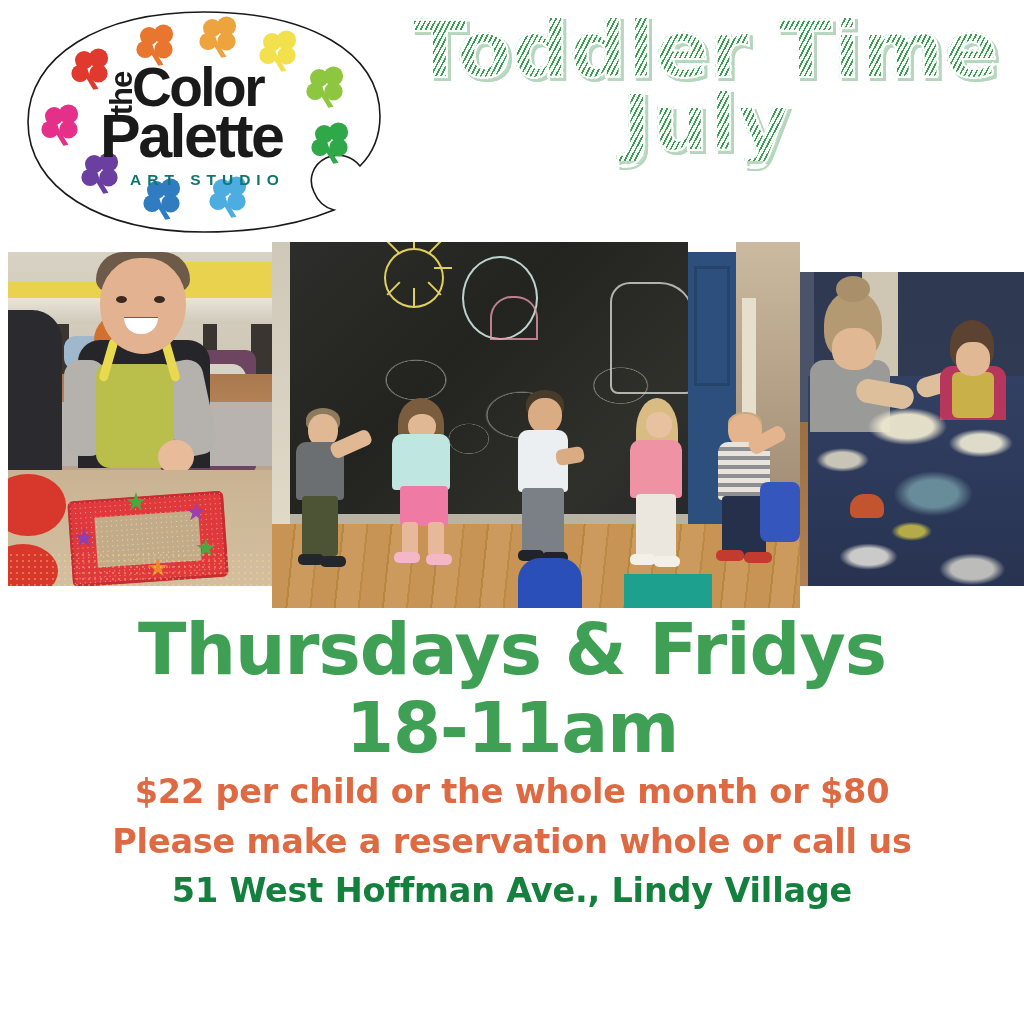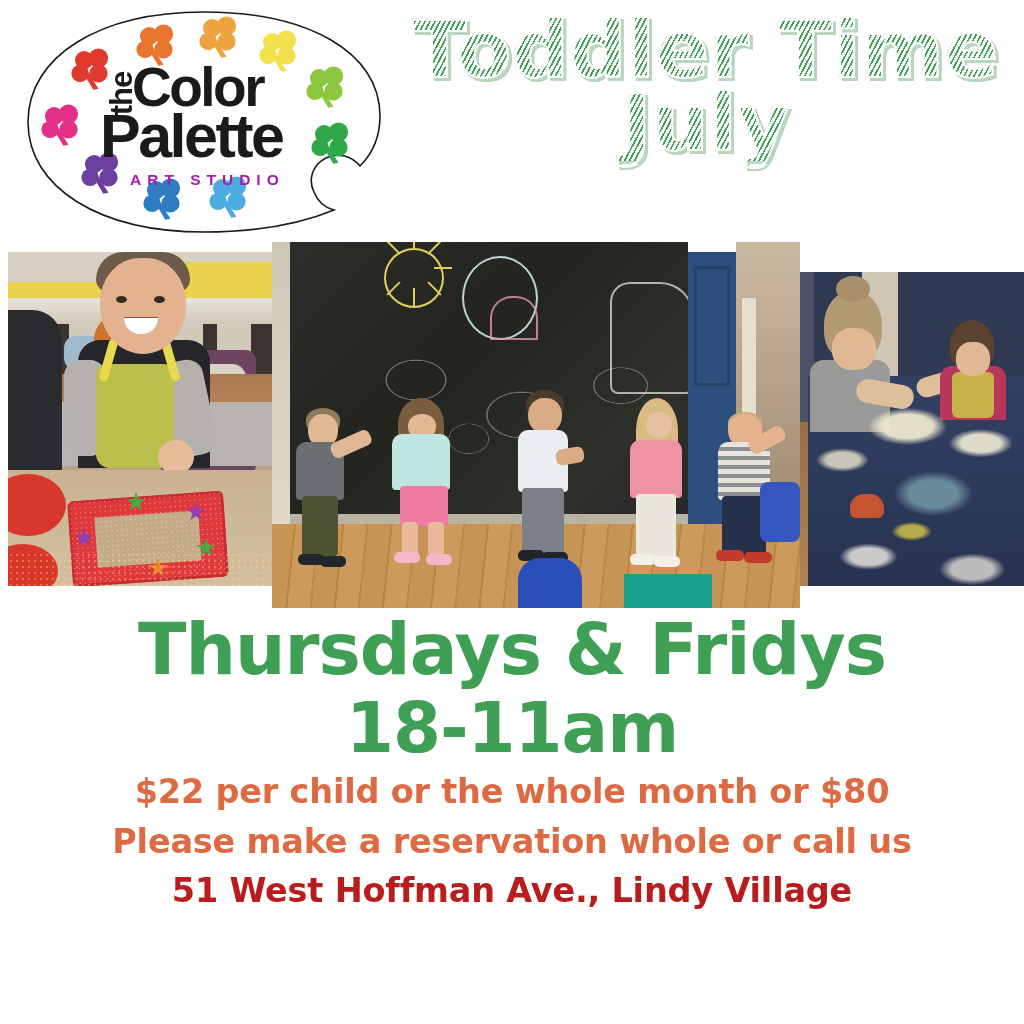--- a/index.html
+++ b/index.html
@@ -28,21 +28,21 @@
     font-size:55px; font-weight:bold; color:#1a1a1a;
     letter-spacing:-2.5px; line-height:1;
   }
   #logo-palette {
     position:absolute; left:-4px; top:52px;
     font-size:61px; font-weight:bold; color:#1a1a1a;
     letter-spacing:-2.5px; line-height:1;
   }
   #logo-studio {
     position:absolute; left:26px; top:118px;
-    font-size:15.5px; font-weight:bold; color:#a21caf;
+    font-size:15.5px; font-weight:bold; color:#0f766e;
     letter-spacing:6px; line-height:1;
   }
 
   
   #headline {
     position:absolute; left:398px; top:14px; width:616px;
     text-align:center;
   }
   .hl-line {
     font-family:"DejaVu Sans", sans-serif;
@@ -243,21 +243,21 @@
   .orange-line {
     font-family:"DejaVu Sans", sans-serif;
     color:#dd6a42;
     font-weight:bold;
     font-size:33.5px;
     line-height:1.26;
     letter-spacing:-0.2px;
   }
   .green-line {
     font-family:"DejaVu Sans", sans-serif;
-    color:#b91c1c;
+    color:#15803d;
     font-weight:bold;
     font-size:33.5px;
     line-height:1.26;
     letter-spacing:-0.2px;
   }
   .sp-1 { margin-top:4px; }
   .sp-2 { margin-top:7px; }
 </style>
 </head>
 <body>

